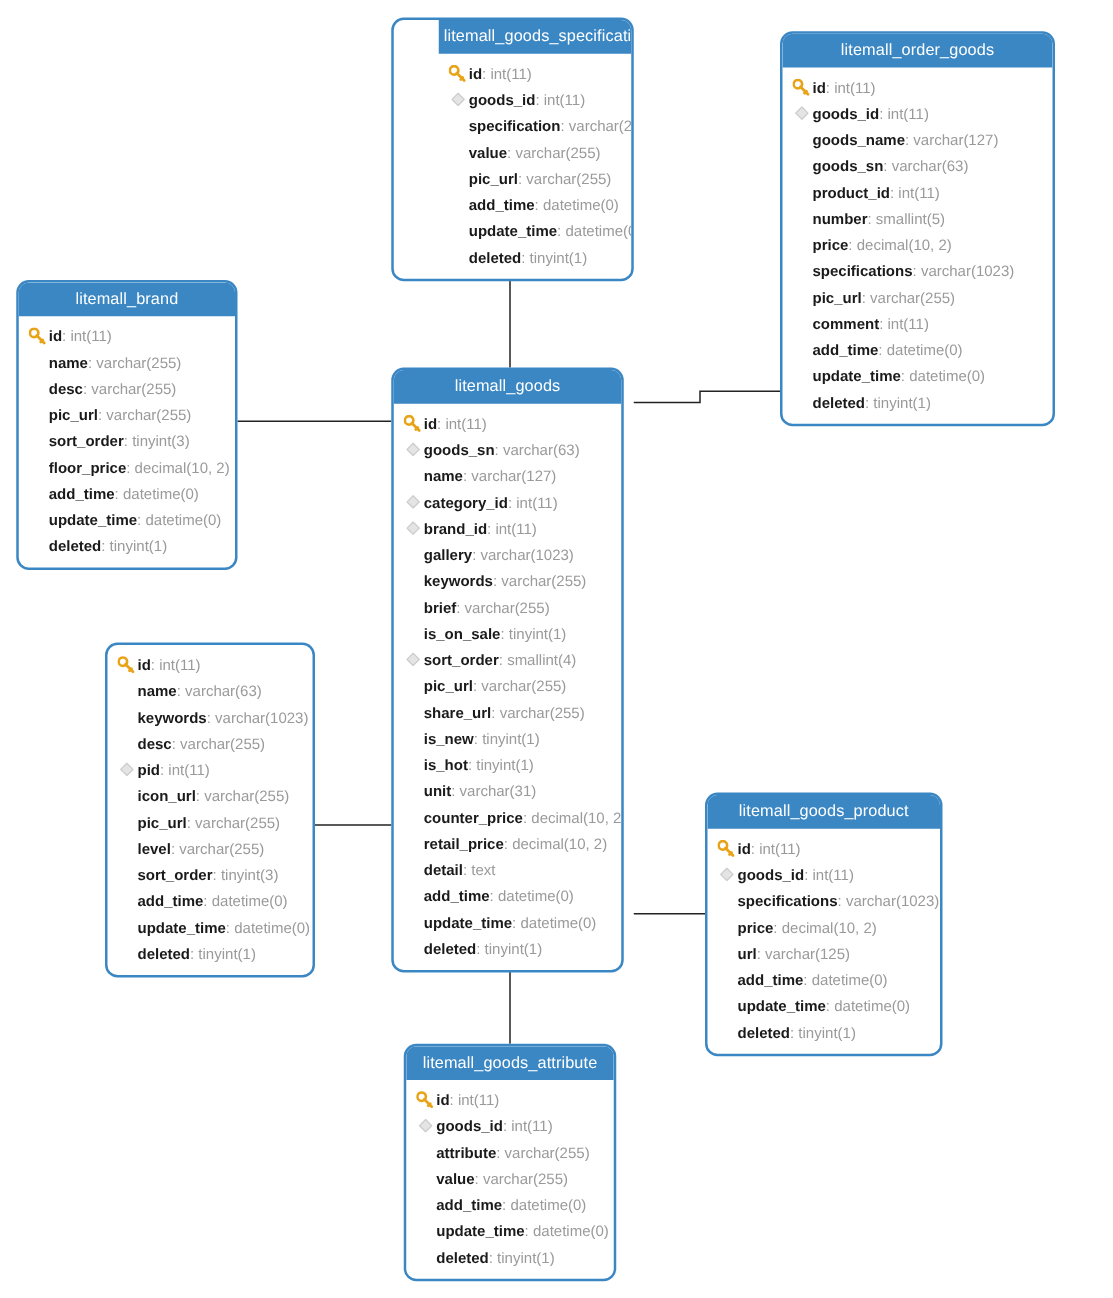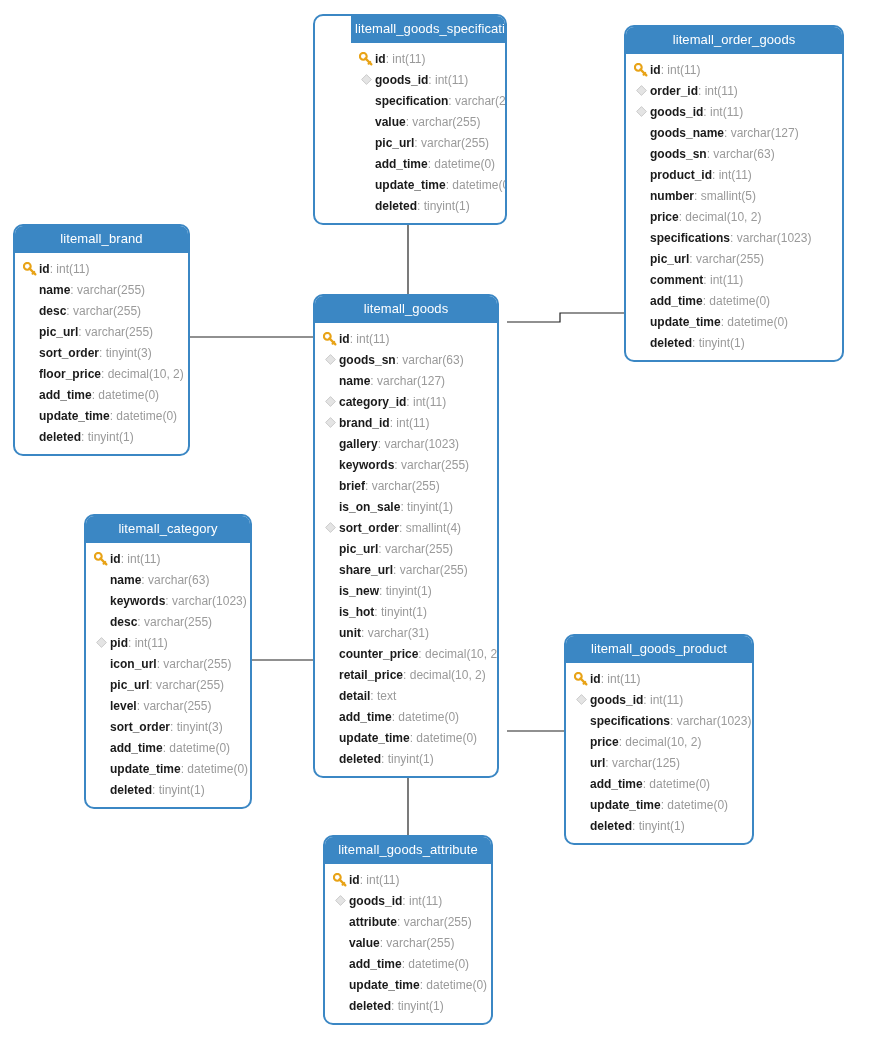--- a/index.html
+++ b/index.html
@@ -147,28 +147,20 @@
             </svg>
           </span>
           <span class="col-text"><span class="col-name">id</span><span class="col-type">: </span><span class="col-type">int(11)</span></span>
         </div>
         <div class="col-row">
           <span class="col-marker fk-icon">
             <svg width="11" height="11" viewBox="0 0 11 11" aria-hidden="true">
               <path d="M5.5 0.6 L10.4 5.5 L5.5 10.4 L0.6 5.5 Z" fill="#e4e4e4" stroke="#cccccc" stroke-width="1"></path>
             </svg>
           </span>
-          <span class="col-text"><span class="col-name">order_id</span><span class="col-type">: </span><span class="col-type">int(11)</span></span>
-        </div>
-        <div class="col-row">
-          <span class="col-marker fk-icon">
-            <svg width="11" height="11" viewBox="0 0 11 11" aria-hidden="true">
-              <path d="M5.5 0.6 L10.4 5.5 L5.5 10.4 L0.6 5.5 Z" fill="#e4e4e4" stroke="#cccccc" stroke-width="1"></path>
-            </svg>
-          </span>
           <span class="col-text"><span class="col-name">goods_id</span><span class="col-type">: </span><span class="col-type">int(11)</span></span>
         </div>
         <div class="col-row">
           <span class="col-marker"></span>
           <span class="col-text"><span class="col-name">goods_name</span><span class="col-type">: </span><span class="col-type">varchar(127)</span></span>
         </div>
         <div class="col-row">
           <span class="col-marker"></span>
           <span class="col-text"><span class="col-name">goods_sn</span><span class="col-type">: </span><span class="col-type">varchar(63)</span></span>
         </div>
@@ -362,21 +354,20 @@
           <span class="col-marker"></span>
           <span class="col-text"><span class="col-name">update_time</span><span class="col-type">: </span><span class="col-type">datetime(0)</span></span>
         </div>
         <div class="col-row">
           <span class="col-marker"></span>
           <span class="col-text"><span class="col-name">deleted</span><span class="col-type">: </span><span class="col-type">tinyint(1)</span></span>
         </div>
       </div>
     </div>
     <div class="entity" style="left: 84px; top: 514px; width: 168px;">
-      <div class="entity-header">litemall_category</div>
       <div class="entity-body">
         <div class="col-row">
           <span class="col-marker key-icon">
             <svg width="14" height="14" viewBox="0 0 14 14" aria-hidden="true">
               <circle cx="4.3" cy="4.3" r="3.4" fill="none" stroke="#e8a317" stroke-width="2.1"></circle>
               <path d="M6.4 6.4 L12.4 12.4" stroke="#e8a317" stroke-width="2.2" stroke-linecap="round"></path>
               <path d="M9.6 11.6 L11.2 10.0" stroke="#e8a317" stroke-width="2.2" stroke-linecap="round"></path>
             </svg>
           </span>
           <span class="col-text"><span class="col-name">id</span><span class="col-type">: </span><span class="col-type">int(11)</span></span>

